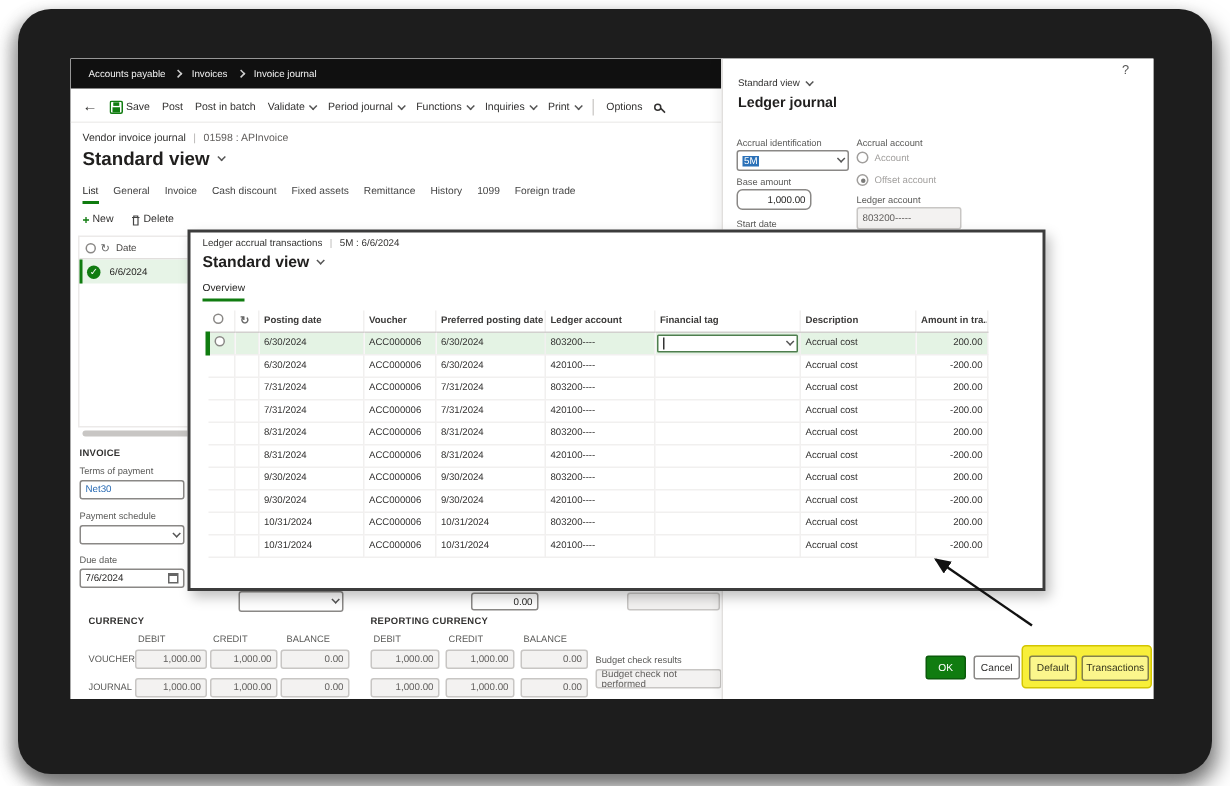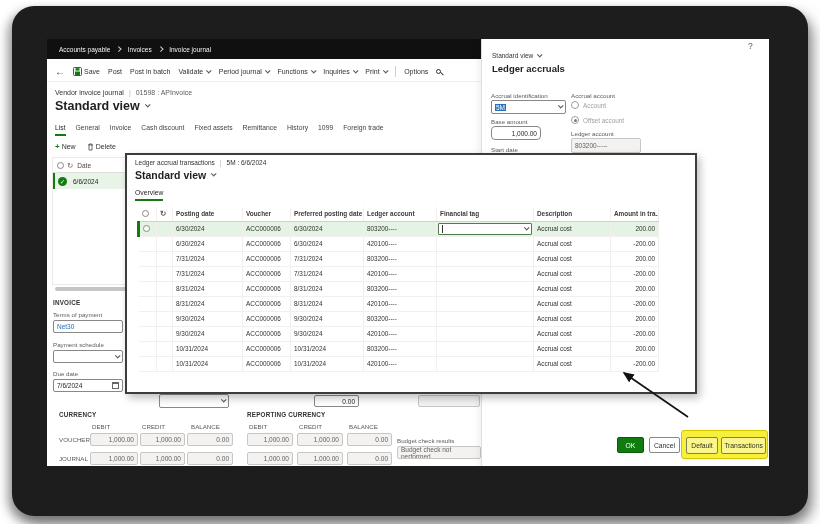--- a/index.html
+++ b/index.html
@@ -297,21 +297,21 @@
             <span>Budget check not performed</span>
           </div>
       </div>
 
       <div class="panel">
         <span class="help">?</span>
         <div class="viewmini">
           <span>Standard view</span>
           <span class="chev-d"></span>
         </div>
-        <div class="ptitle">Ledger accruals</div>
+        <div class="ptitle">Ledger journal</div>
 
         <div class="lbl abs" style="left:9px; top:53px;">Accrual identification</div>
         <div class="inp abs" style="left:9px; top:61px; width:75px; height:14px;">
           <span style="background:#2b71b8; color:#fff; padding:0 1px;">5M</span>
           <span class="chev-d" style="margin-left:auto;"></span>
         </div>
 
         <div class="lbl abs" style="left:89px; top:53px;">Accrual account</div>
         <div class="abs" style="left:89px; top:62px; display:flex; align-items:center; gap:4px;">
           <span class="radio"></span>

